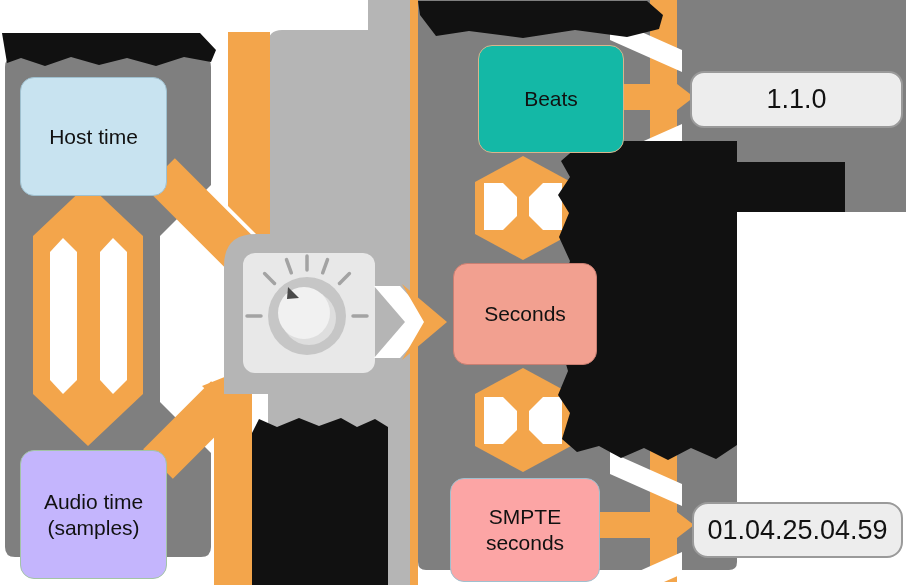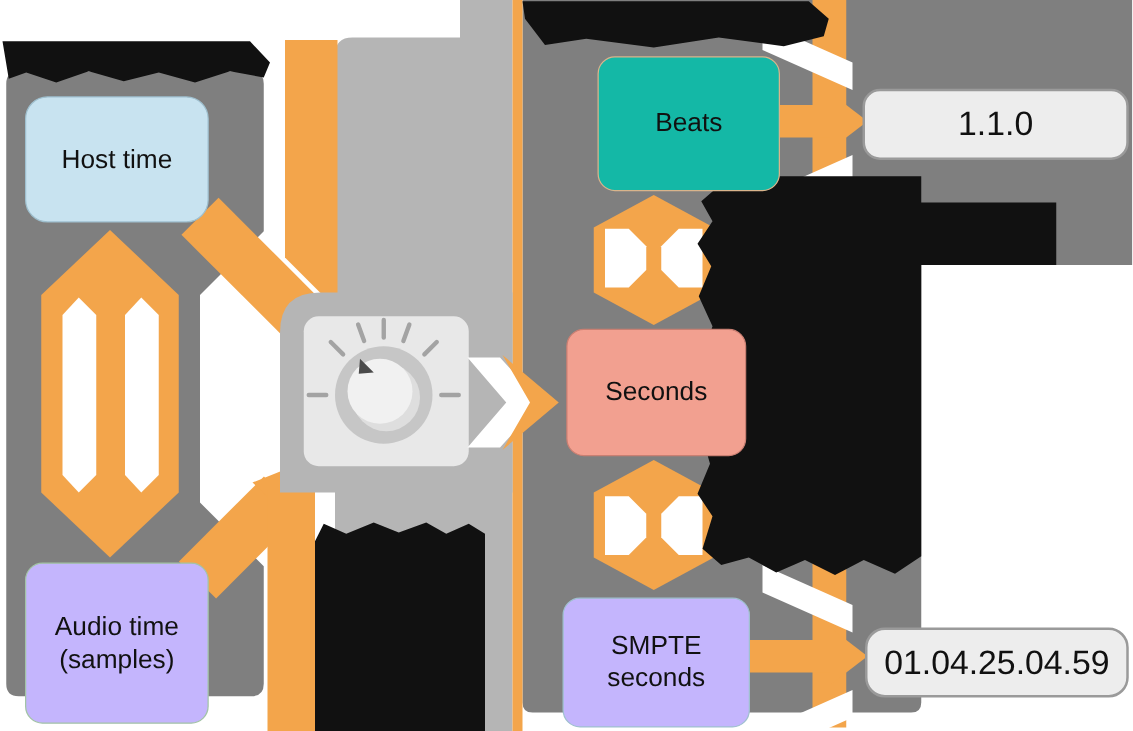--- a/index.html
+++ b/index.html
@@ -8,25 +8,25 @@
     background:#ffffff;
     font-family:"Liberation Sans","DejaVu Sans",sans-serif;
   }
   #bg-svg{position:absolute;left:0;top:0;width:906px;height:585px;}
   .node{
     position:absolute;display:flex;align-items:center;justify-content:center;
     text-align:center;border-radius:14px;color:#111;
     font-size:21px;line-height:1.22;border:1px solid rgba(0,0,0,0.18);
     box-sizing:border-box;
   }
-  .node-host   {left:20px; top:77px;  width:147px;height:101px;background:#C8E3F0;border-color:#9fc0cf;border-radius:18px;}
+  .node-host   {left:20px; top:77px;  width:147px;height:119px;background:#C8E3F0;border-color:#9fc0cf;}
   .node-audio  {left:20px; top:450px; width:147px;height:129px;background:#c4b5fd;border-color:#a3c4a6;padding:0 10px;}
   .node-beats  {left:454px;top:45px;  width:146px;height:108px;background:#14b8a6;border-color:#d9b48c;margin-left:24px;}
   .node-seconds{left:453px;top:263px; width:144px;height:102px;background:#F2A090;border-color:#c97f72;text-align:center;}
-  .node-smpte  {left:450px;top:478px; width:150px;height:104px;background:#c4b5fd;border-color:#9fc0cf;padding:0 20px;justify-content:center;}
+  .node-smpte  {left:450px;top:478px; width:150px;height:104px;background:#fca5a5;border-color:#9fc0cf;padding:0 20px;justify-content:center;}
   .display{
     position:absolute;display:flex;align-items:center;justify-content:center;
     background:#EDEDED;border:2px solid #9A9A9A;border-radius:14px;
     font-size:27px;color:#111;box-sizing:border-box;
   }
   .display-beats{left:690px;top:71px; width:213px;height:57px;}
   .display-smpte{left:692px;top:502px;width:211px;height:56px;border-radius:16px;}
 </style>
 </head>
 <body>

